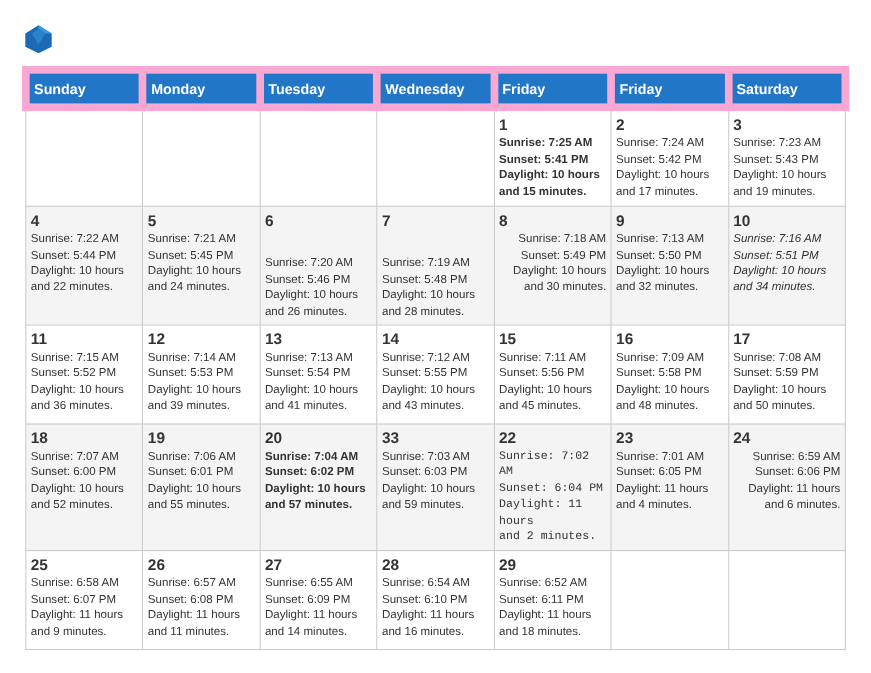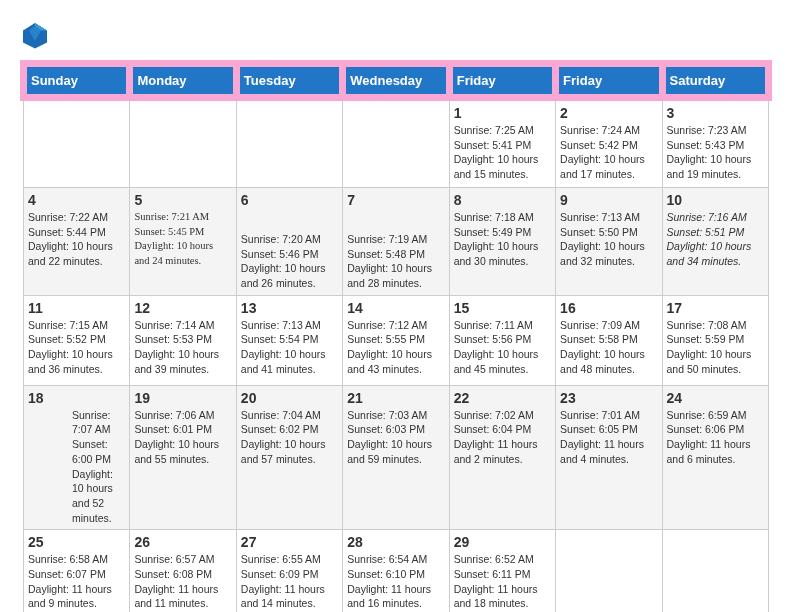--- a/index.html
+++ b/index.html
@@ -126,21 +126,21 @@
       </tr>
   </thead>
   <tbody id="calendar-body">
   <tr>
         <td class="empty-cell"></td>
         <td class="empty-cell"></td>
         <td class="empty-cell"></td>
         <td class="empty-cell"></td>
         <td>
           <span class="day-number">1</span>
-          <div class="day-info" style="white-space: pre-line;">Sunrise: 7:25 AM
+          <div class="day-info" style="white-space: pre-line; font-weight: bold;">Sunrise: 7:25 AM
 Sunset: 5:41 PM
 Daylight: 10 hours
 and 15 minutes.</div>
         </td>
         <td>
           <span class="day-number">2</span>
           <div class="day-info" style="white-space: pre-line;">Sunrise: 7:24 AM
 Sunset: 5:42 PM
 Daylight: 10 hours
 and 17 minutes.</div>
@@ -156,42 +156,42 @@
       <tr>
         <td>
           <span class="day-number">4</span>
           <div class="day-info" style="white-space: pre-line;">Sunrise: 7:22 AM
 Sunset: 5:44 PM
 Daylight: 10 hours
 and 22 minutes.</div>
         </td>
         <td>
           <span class="day-number">5</span>
-          <div class="day-info" style="white-space: pre-line; font-family: Liberation Serif, serif;">Sunrise: 7:21 AM
+          <div class="day-info" style="white-space: pre-line;">Sunrise: 7:21 AM
 Sunset: 5:45 PM
 Daylight: 10 hours
 and 24 minutes.</div>
         </td>
         <td>
           <span class="day-number">6</span>
           <div class="day-info" style="white-space: pre-line; margin-top: 24px;">Sunrise: 7:20 AM
 Sunset: 5:46 PM
 Daylight: 10 hours
 and 26 minutes.</div>
         </td>
         <td>
           <span class="day-number">7</span>
           <div class="day-info" style="white-space: pre-line; margin-top: 24px;">Sunrise: 7:19 AM
 Sunset: 5:48 PM
 Daylight: 10 hours
 and 28 minutes.</div>
         </td>
         <td>
           <span class="day-number">8</span>
-          <div class="day-info" style="white-space: pre-line;">Sunrise: 7:18 AM
+          <div class="day-info" style="white-space: pre-line; text-align: right;">Sunrise: 7:18 AM
 Sunset: 5:49 PM
 Daylight: 10 hours
 and 30 minutes.</div>
         </td>
         <td>
           <span class="day-number">9</span>
           <div class="day-info" style="white-space: pre-line;">Sunrise: 7:13 AM
 Sunset: 5:50 PM
 Daylight: 10 hours
 and 32 minutes.</div>
@@ -251,63 +251,63 @@
           <span class="day-number">17</span>
           <div class="day-info" style="white-space: pre-line;">Sunrise: 7:08 AM
 Sunset: 5:59 PM
 Daylight: 10 hours
 and 50 minutes.</div>
         </td>
       </tr>
       <tr>
         <td>
           <span class="day-number">18</span>
-          <div class="day-info" style="white-space: pre-line; margin-left: 44px;">Sunrise: 7:07 AM
+          <div class="day-info" style="white-space: pre-line;">Sunrise: 7:07 AM
 Sunset: 6:00 PM
 Daylight: 10 hours
 and 52 minutes.</div>
         </td>
         <td>
           <span class="day-number">19</span>
           <div class="day-info" style="white-space: pre-line;">Sunrise: 7:06 AM
 Sunset: 6:01 PM
 Daylight: 10 hours
 and 55 minutes.</div>
         </td>
         <td>
           <span class="day-number">20</span>
-          <div class="day-info" style="white-space: pre-line;">Sunrise: 7:04 AM
+          <div class="day-info" style="white-space: pre-line; font-weight: bold;">Sunrise: 7:04 AM
 Sunset: 6:02 PM
 Daylight: 10 hours
 and 57 minutes.</div>
         </td>
         <td>
-          <span class="day-number">21</span>
+          <span class="day-number">33</span>
           <div class="day-info" style="white-space: pre-line;">Sunrise: 7:03 AM
 Sunset: 6:03 PM
 Daylight: 10 hours
 and 59 minutes.</div>
         </td>
         <td>
           <span class="day-number">22</span>
-          <div class="day-info" style="white-space: pre-line;">Sunrise: 7:02 AM
+          <div class="day-info" style="white-space: pre-line; font-family: Liberation Mono, monospace;">Sunrise: 7:02 AM
 Sunset: 6:04 PM
 Daylight: 11 hours
 and 2 minutes.</div>
         </td>
         <td>
           <span class="day-number">23</span>
           <div class="day-info" style="white-space: pre-line;">Sunrise: 7:01 AM
 Sunset: 6:05 PM
 Daylight: 11 hours
 and 4 minutes.</div>
         </td>
         <td>
           <span class="day-number">24</span>
-          <div class="day-info" style="white-space: pre-line;">Sunrise: 6:59 AM
+          <div class="day-info" style="white-space: pre-line; text-align: right;">Sunrise: 6:59 AM
 Sunset: 6:06 PM
 Daylight: 11 hours
 and 6 minutes.</div>
         </td>
       </tr>
       <tr>
         <td>
           <span class="day-number">25</span>
           <div class="day-info" style="white-space: pre-line;">Sunrise: 6:58 AM
 Sunset: 6:07 PM

